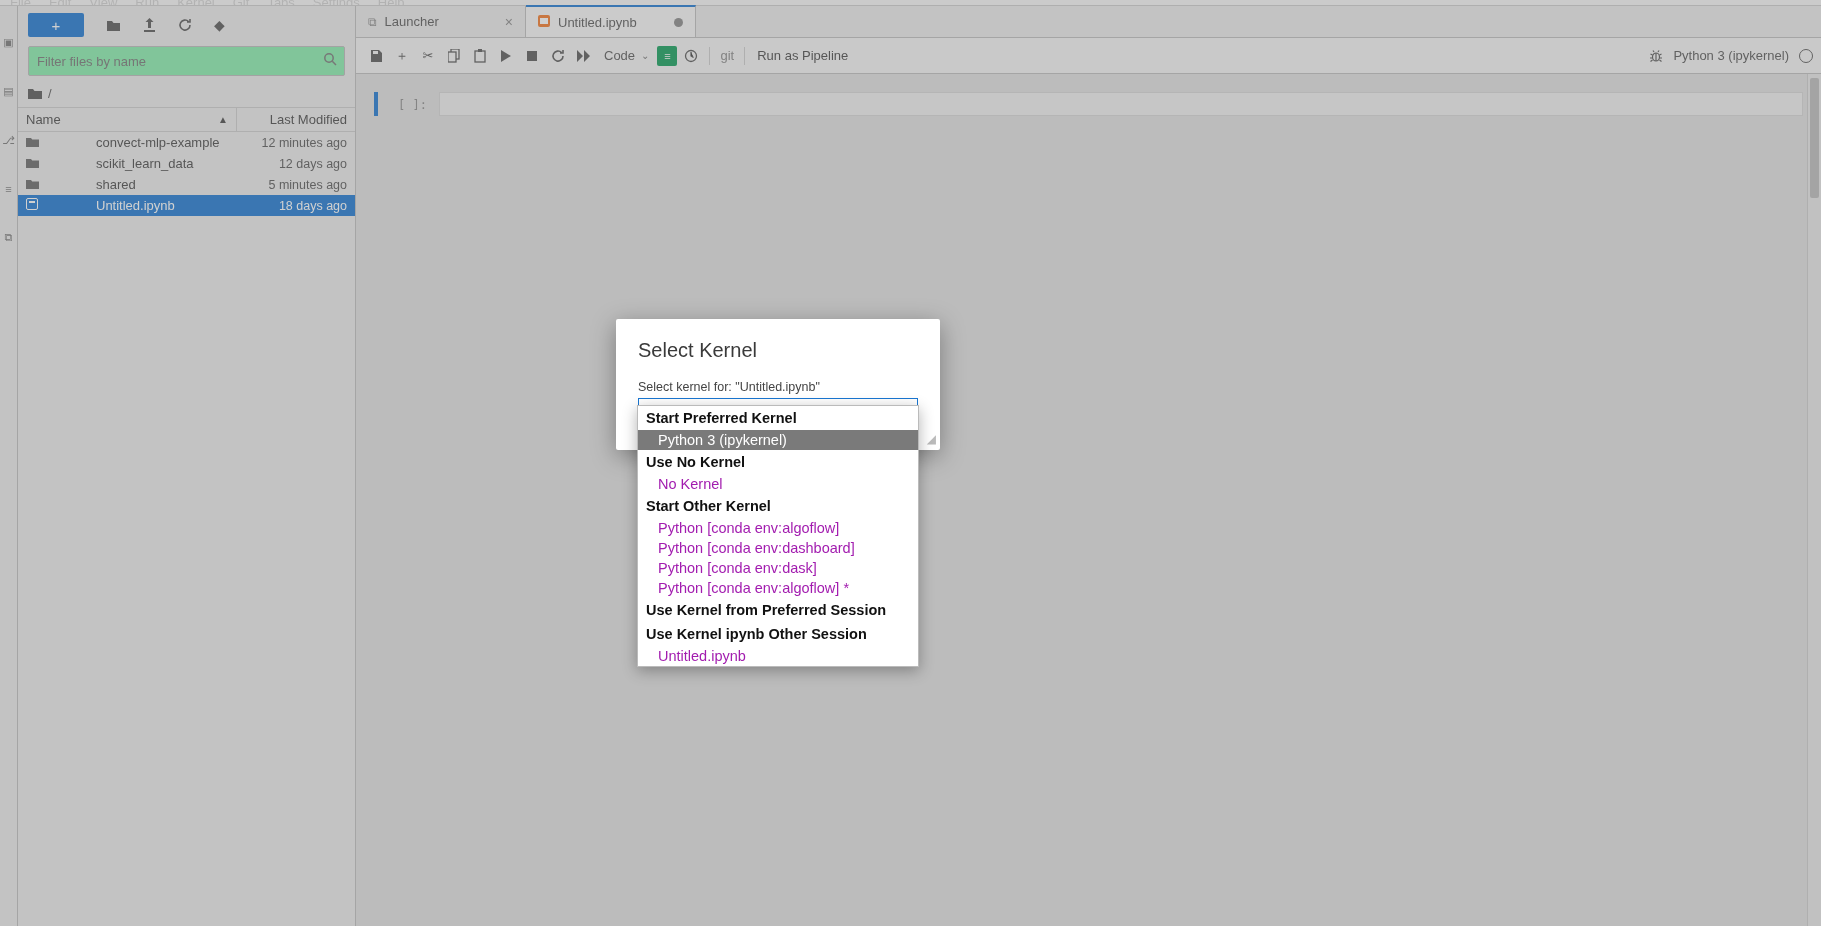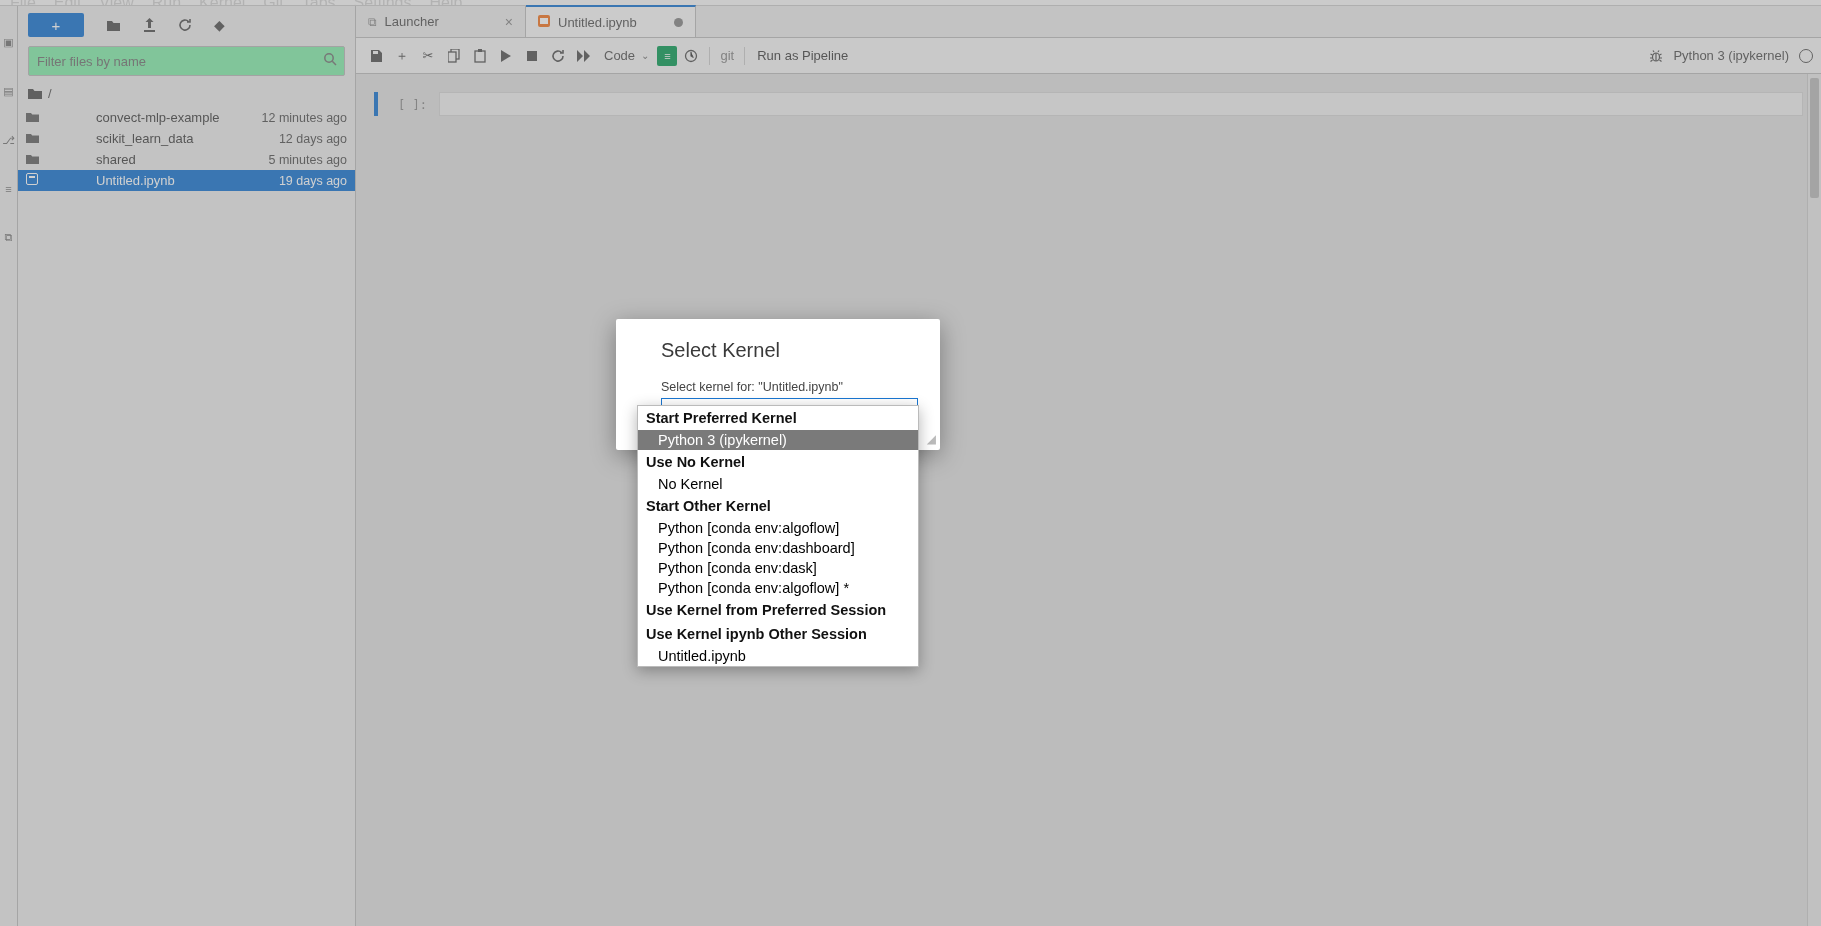--- a/index.html
+++ b/index.html
@@ -1,20 +1,20 @@
 <!DOCTYPE html>
 <html><head>
 <meta charset="utf-8">
 <style>
 * { box-sizing: border-box; margin: 0; padding: 0; }
 body { font-family: -apple-system, BlinkMacSystemFont, "Segoe UI", Helvetica, Arial, sans-serif; font-size: 13px; color: #333; background: #e0e0e0; overflow: hidden; width: 1821px; height: 926px; position: relative; }
 
 .dim-overlay { position: absolute; inset: 0; background: rgba(120,120,120,0.35); z-index: 5; pointer-events: none; }
 
-.menubar { height: 6px; background: #f7f7f7; border-bottom: 1px solid #ccc; display:flex; align-items:center; padding: 0 10px; gap: 18px; color:#444; font-size:16px; overflow:hidden;}
+.menubar { height: 6px; background: #f7f7f7; border-bottom: 1px solid #ccc; display:flex; align-items:center; padding: 0 10px; gap: 18px; color:#444; font-size:13px; overflow:hidden;}
 .menubar span{opacity:.2;}
 
 .main { display:flex; height: calc(100% - 6px); }
 
 .activity-bar { width: 18px; background: #ececec; border-right: 1px solid #bdbdbd; display:flex; flex-direction:column; align-items:center; padding-top: 30px; gap: 36px; }
 .activity-bar .ab { color:#777; font-size:11px; }
 
 .sidebar { width: 338px; background: #ececec; border-right: 1px solid #bdbdbd; display:flex; flex-direction:column; }
 .sb-toolbar { display:flex; align-items:center; gap: 22px; padding: 6px 10px; height: 38px; }
 .btn-plus { background:#1976d2; color:#fff; border:none; width:56px; height:24px; border-radius:2px; font-size:15px; cursor:pointer; display:flex; align-items:center; justify-content:center;}
@@ -61,31 +61,31 @@
 .nb-body { flex:1; padding: 18px 18px; overflow:auto; position:relative;}
 .cell { display:flex; gap:6px; }
 .cell-bar { width:4px; background:#1976d2; }
 .prompt { color:#8a8a8a; font-family: Menlo, Consolas, monospace; font-size:12px; padding: 6px 6px 0 14px; min-width:44px; text-align:right;}
 .cell-input { flex:1; background:#f0f0f0; border:1px solid #d6d6d6; min-height:24px; padding:4px 6px; font-family:Menlo,Consolas,monospace; font-size:12.5px; color:#444;}
 
 .scrollbar-v { position:absolute; right:0; top:0; bottom:0; width:14px; background:#e8e8e8; border-left:1px solid #ccc;}
 .scroll-thumb { position:absolute; left:2px; right:2px; top:4px; height:120px; background:#bcbcbc; border-radius:2px;}
 
 .dialog { position:absolute; z-index:20; left:616px; top:319px; width:324px; background:#fff; box-shadow: 0 6px 24px rgba(0,0,0,.35); border-radius:2px; }
-.dialog-body { padding: 20px 22px 24px 22px; margin-left: 23px; }
+.dialog-body { padding: 20px 22px 24px 22px; }
 .dialog-title { font-size:20px; color:#3a3a3a; margin-bottom:18px; }
 .dialog-label { font-size:12.5px; color:#444; margin-bottom:4px;}
 .kernel-select { width:100%; height:28px; border:1.5px solid #1976d2; padding:0 24px 0 8px; font-size:13.5px; color:#222; background:#fff; position:relative; display:flex; align-items:center;}
 .kernel-select .chev{ position:absolute; right:6px; top:6px; color:#666; font-size:12px;}
 .resize-grip { position:absolute; right:4px; bottom:4px; color:#bbb; font-size:12px; transform:rotate(0deg);}
 .resize-grip::before{content:"◢";}
 
 .dropdown { position:absolute; z-index:30; left:637px; top:405px; width:282px; background:#fff; border:1px solid #bbb; box-shadow: 0 4px 14px rgba(0,0,0,.3); }
 .dd-group { font-weight:700; padding:4px 8px; font-size:14.5px; color:#111;}
-.dd-item { padding:2px 8px 2px 20px; font-size:14.5px; color:#000000; cursor:pointer;}
+.dd-item { padding:2px 8px 2px 20px; font-size:14.5px; color:#a21caf; cursor:pointer;}
 .dd-item.hover { background:#7a7a7a; color:#fff; }
 
 svg{display:block;}
 </style>
 </head>
 <body>
 
 <div class="menubar">
   <span>File</span>
     <span>Edit</span>
@@ -135,20 +135,27 @@
             <line x1="9.3" y1="9.3" x2="13" y2="13" stroke="#777" stroke-width="1.5"></line>
           </svg>
       </span>
     </div>
     <div class="breadcrumb">
       <svg width="14" height="12" viewBox="0 0 14 12">
           <path fill="#555" d="M0 1h5l1.5 2H14v8H0z"></path>
         </svg>
       <span>/</span>
     </div>
+    <div class="fb-header">
+      <div class="col-name">
+        <span>Name</span>
+        <span style="margin-left:auto; font-size:10px;">▲</span>
+      </div>
+      <div class="col-mod">Last Modified</div>
+    </div>
     <div class="fb-list" id="fb-list">
         <div class="fb-row">
           <span class="ico">
             <svg width="13" height="11" viewBox="0 0 13 11">
               <path fill="currentColor" d="M0 1h5l1.2 1.6H13V10H0z"></path>
             </svg>
           </span>
           <span class="nm">convect-mlp-example</span>
           <span class="mod">12 minutes ago</span>
         </div>
@@ -166,21 +173,21 @@
             <svg width="13" height="11" viewBox="0 0 13 11">
               <path fill="currentColor" d="M0 1h5l1.2 1.6H13V10H0z"></path>
             </svg>
           </span>
           <span class="nm">shared</span>
           <span class="mod">5 minutes ago</span>
         </div>
         <div class="fb-row selected">
           <span class="ico"><span class="ico-nb"></span></span>
           <span class="nm">Untitled.ipynb</span>
-          <span class="mod">19 days ago</span>
+          <span class="mod">18 days ago</span>
         </div>
       </div>
   </div>
 
   <div class="content">
     <div class="tabs" id="tabs">
         <div class="tab">
           <span class="tico">⧉</span>
           <span>Launcher</span>
           <span class="close">×</span>

